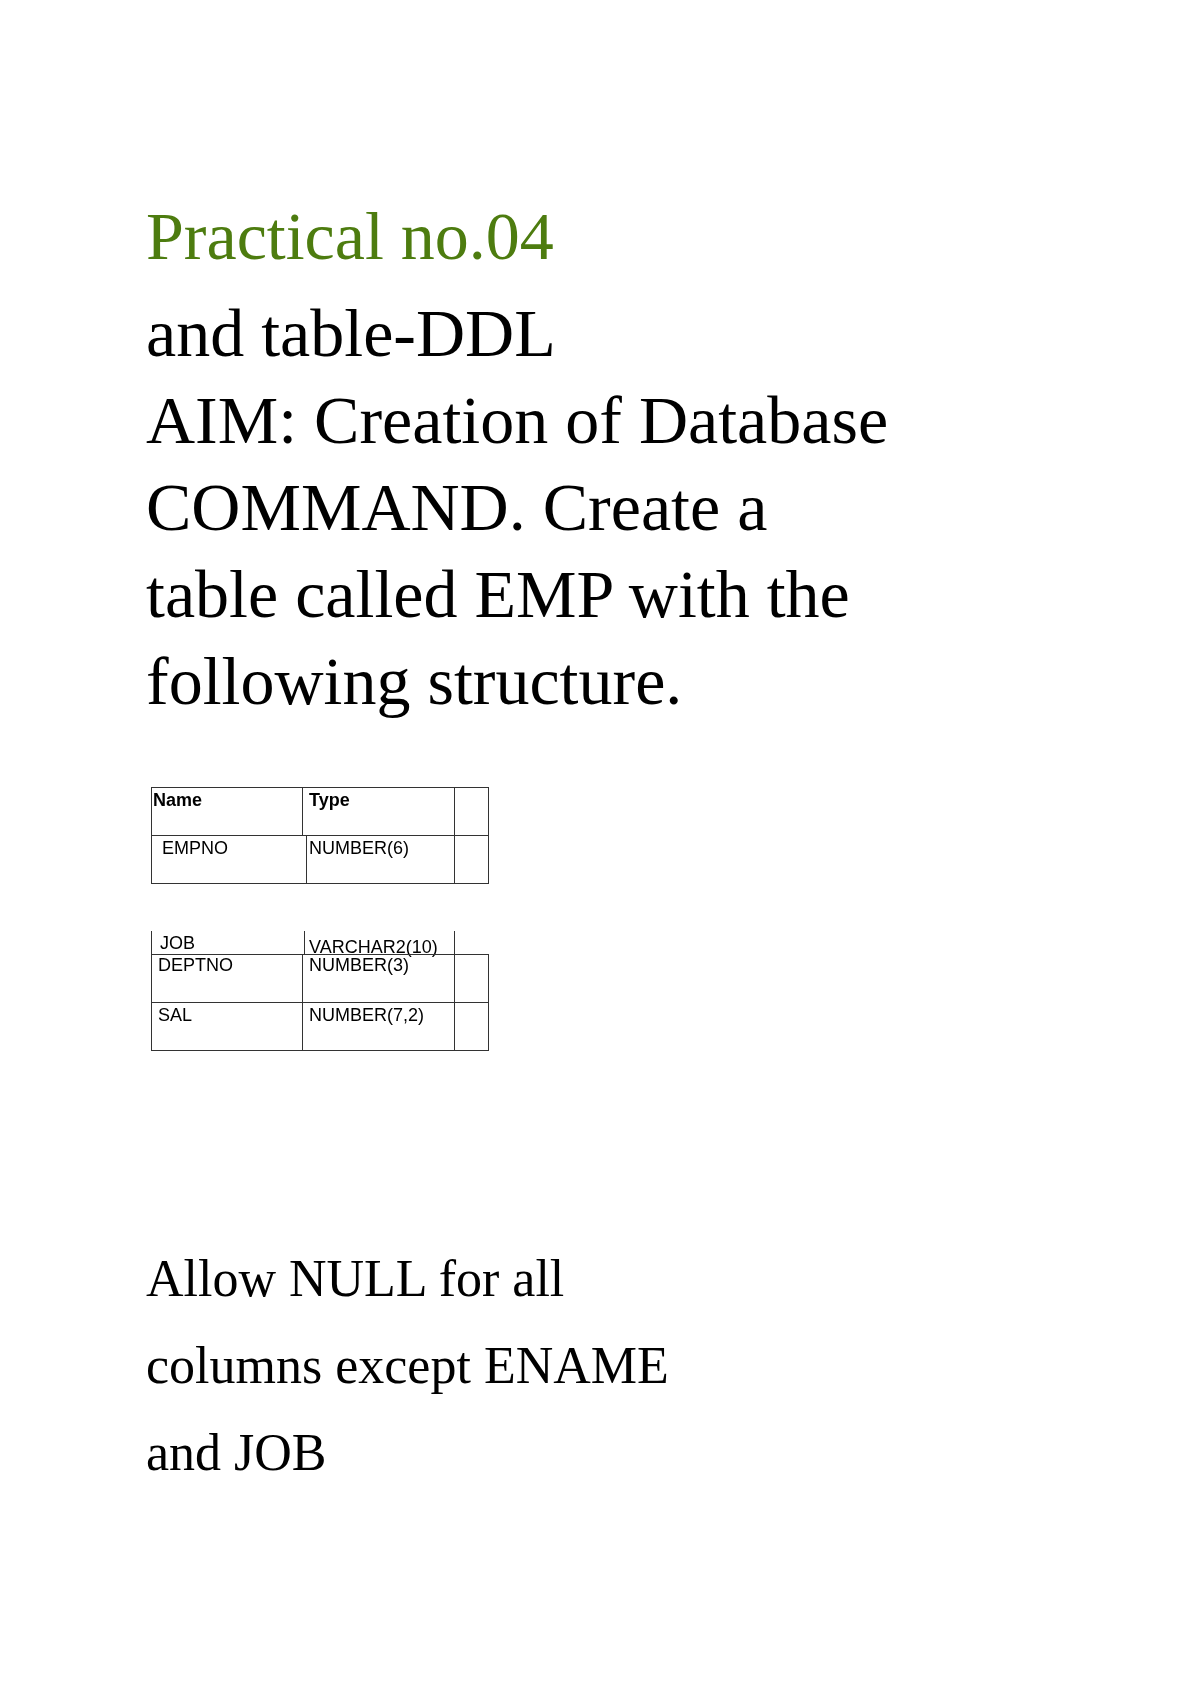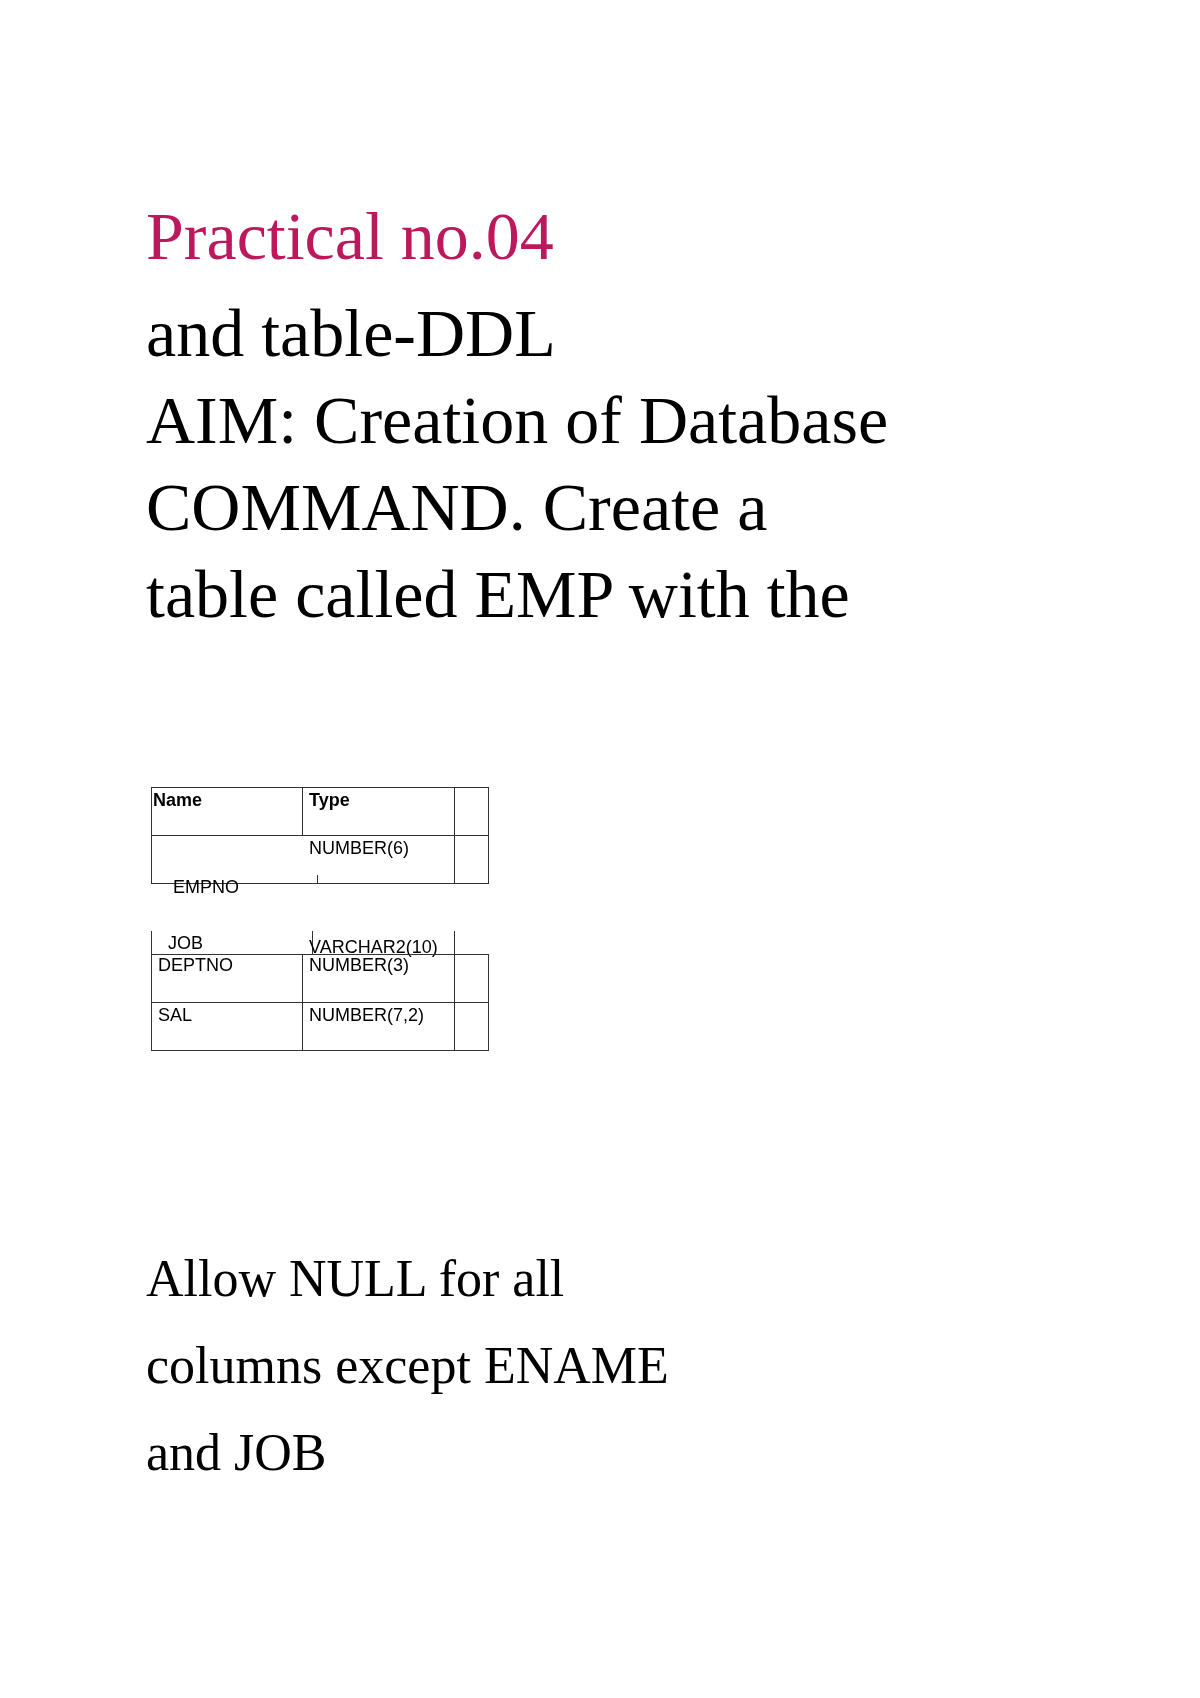--- a/index.html
+++ b/index.html
@@ -1,56 +1,57 @@
 <!DOCTYPE html>
 <html><head>
 <meta charset="utf-8">
 <style>
   html, body { margin: 0; padding: 0; background: #ffffff; }
   body { width: 1200px; height: 1698px; position: relative; overflow: hidden; font-family: "Liberation Serif", serif; color: #000; }
-  .title { position: absolute; left: 146px; top: 196px; font-size: 68px; line-height: 80px; color: #be185d; white-space: nowrap; }
+  .title { position: absolute; left: 146px; top: 196px; font-size: 68px; line-height: 80px; color: #4d7c0f; white-space: nowrap; }
   .aim { position: absolute; left: 146px; top: 290px; width: 1000px; font-size: 68px; line-height: 87px; }
   .aim span { display: block; white-space: nowrap; }
   .note { position: absolute; left: 146px; top: 1235px; width: 1000px; font-size: 52px; line-height: 87px; }
   .note span { display: block; white-space: nowrap; }
   .tbl { position: absolute; font-family: "Liberation Sans", sans-serif; font-size: 18px; }
   .row { position: absolute; left: 0; border: 1.5px solid #333; box-sizing: border-box; }
   .cell { position: absolute; top: 0; bottom: 0; box-sizing: border-box; border-right: 1.5px solid #333; padding: 2px 6px; line-height: 20px; }
   .cell.last { border-right: none; }
   .hdr { font-weight: bold; }
 </style>
 </head>
 <body>
 
 <div class="title">Practical no.04</div>
 
 <div class="aim">
   <span>and table-DDL</span>
   <span>AIM: Creation of Database</span>
   <span>COMMAND. Create a</span>
   <span>table called EMP with the</span>
+  <span>following structure.</span>
 </div>
 
 <div class="tbl" style="left:151px; top:787px; width:338px; height:264px;">
 
   <div class="row" style="top:0; width:338px; height:49px;">
     <div class="cell hdr" style="left:0; width:151px; padding-left:1px;">Name</div>
     <div class="cell hdr" style="left:151px; width:152px;">Type</div>
     <div class="cell last" style="left:303px; width:33px;"></div>
   </div>
 
   <div class="row" style="top:48px; width:338px; height:49px;">
-    <div class="cell" style="left:15px; width:151px;margin-top:39px;">EMPNO</div>
+    <div class="cell" style="left:4px; width:151px;">EMPNO</div>
     <div class="cell" style="left:151px; width:152px;">NUMBER(6)</div>
     <div class="cell last" style="left:303px; width:33px;"></div>
   </div>
 
 
   <div class="row" style="top:144px; width:304px; height:24px; border-bottom:none; border-top:none;">
-    <div class="cell" style="left:10px; width:151px; padding-top:2px;">JOB</div>
+    <div class="cell" style="left:2px; width:151px; padding-top:2px;">JOB</div>
     <div class="cell last" style="left:151px; width:152px; padding-top:6px;">VARCHAR2(10)</div>
   </div>
 
   <div class="row" style="top:167px; width:338px; height:49px;">
     <div class="cell" style="left:0; width:151px; padding-top:0;">DEPTNO</div>
     <div class="cell" style="left:151px; width:152px; padding-top:0;">NUMBER(3)</div>
     <div class="cell last" style="left:303px; width:33px;"></div>
   </div>
 
   <div class="row" style="top:215px; width:338px; height:49px;">

